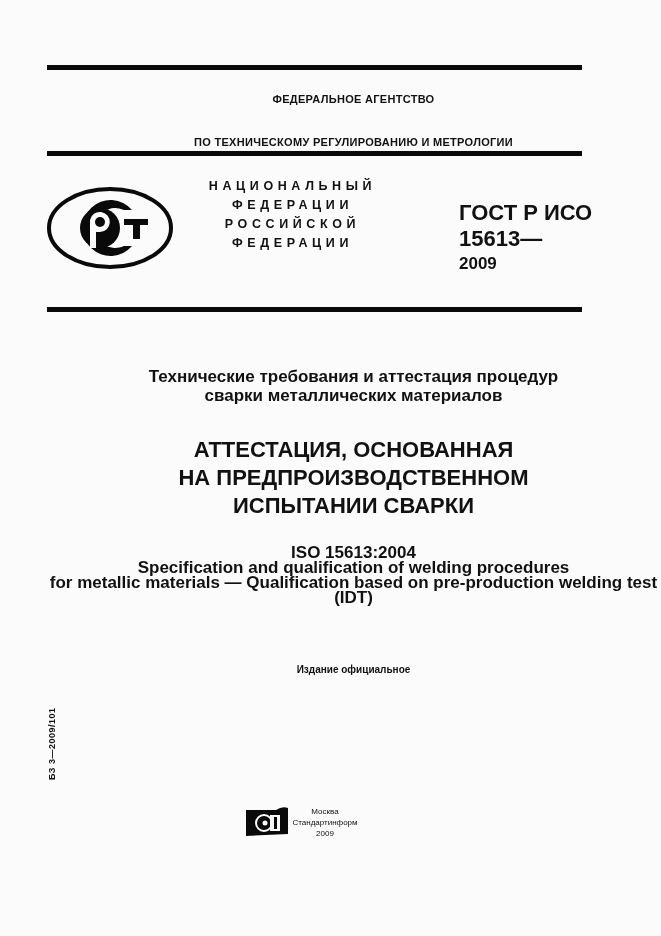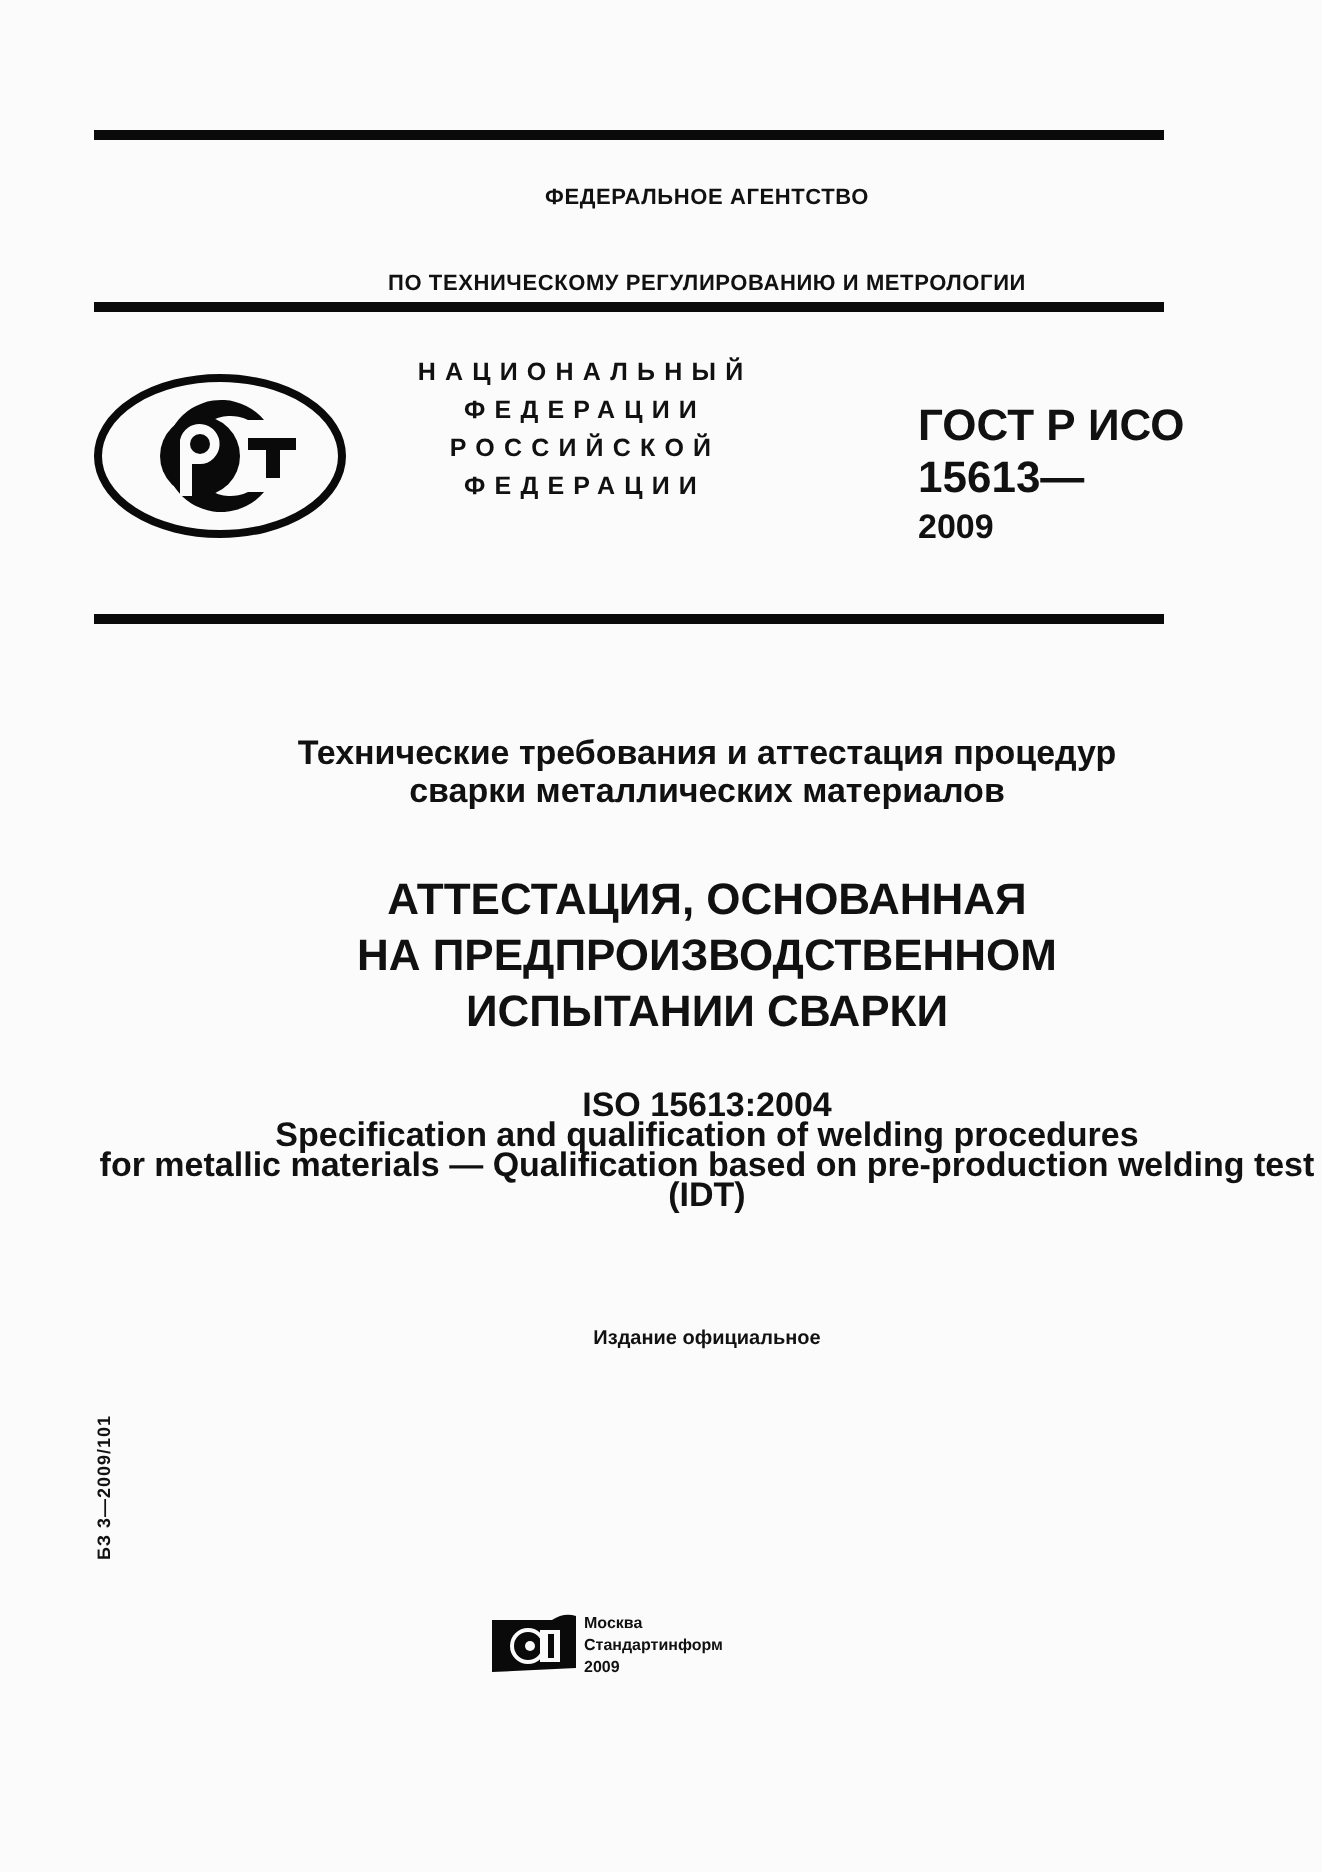--- a/index.html
+++ b/index.html
@@ -14,21 +14,21 @@
   .natstd { position: absolute; left: 205px; top: 177px; width: 175px; text-align: center; font-weight: bold; font-size: 12.5px; letter-spacing: 4.6px; line-height: 19px; }
   .gost { position: absolute; left: 437px; top: 200px; font-weight: bold; line-height: 26px; margin-left: 22px; }
   .gost .l1, .gost .l2 { font-size: 22px; display: block; }
   .gost .l3 { font-size: 17px; display: block; line-height: 24px; }
   .subtitle { font-size: 17px; line-height: 19px; }
   .title { font-size: 22px; line-height: 28px; }
   .iso { font-size: 17px; line-height: 15px; }
   .edition { font-size: 10px; }
   .side-code { position: absolute; left: 47px; top: 780px; transform-origin: 0 0; transform: rotate(-90deg); font-size: 9px; font-weight: bold; white-space: nowrap; letter-spacing: 0.5px; }
   .pub-logo { position: absolute; left: 246px; top: 806px; width: 42px; height: 32px; }
-  .pub-text { position: absolute; left: 292px; top: 806px; width: 90px; text-align: left; font-weight: bold; font-size: 8px; line-height: 11px; }
+  .pub-text { position: absolute; left: 280px; top: 806px; width: 90px; text-align: center; font-weight: normal; font-size: 8px; line-height: 11px; }
 </style>
 </head>
 <body>
 
 <div class="rule" style="top:65px;"></div>
 
 <div class="center agency" style="top:93px;">ФЕДЕРАЛЬНОЕ АГЕНТСТВО</div>
 <div class="center agency" style="top:136px;">ПО ТЕХНИЧЕСКОМУ РЕГУЛИРОВАНИЮ И МЕТРОЛОГИИ</div>
 
 <div class="rule" style="top:151px;"></div>

